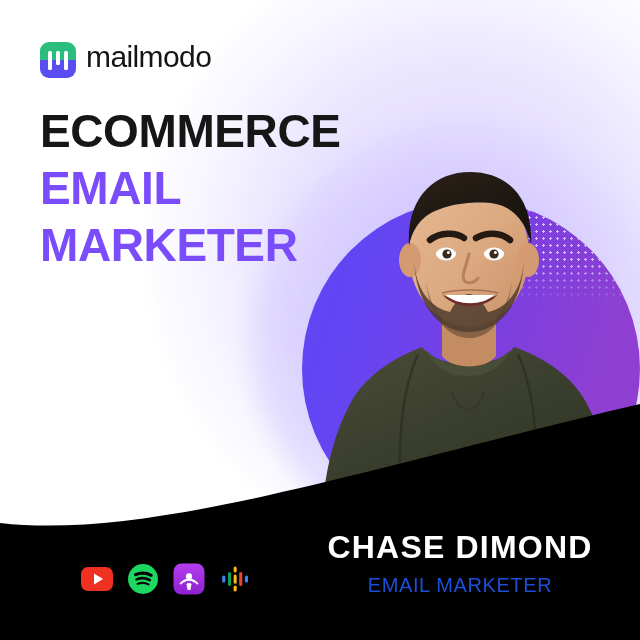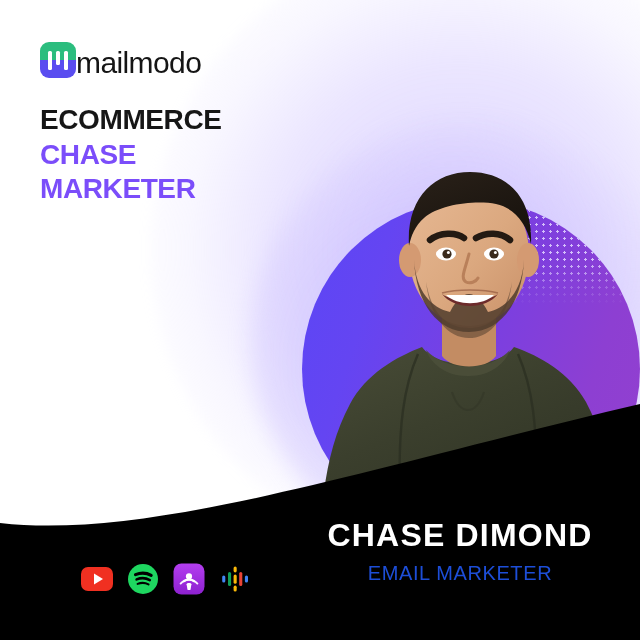--- a/index.html
+++ b/index.html
@@ -101,22 +101,22 @@
     pointer-events: none;
   }
   .swoosh svg { display: block; }
 
   
   .logo {
     position: absolute;
     left: 40px;
     top: 42px;
     display: flex;
-    align-items: flex-end;
-    gap: 0;
+    align-items: flex-start;
+    gap: 10px;
   }
   .logo-mark {
     width: 36px;
     height: 36px;
     border-radius: 9px;
     overflow: hidden;
     position: relative;
     flex: 0 0 auto;
   }
   .logo-mark .half-top {
@@ -143,21 +143,21 @@
   }
 
   
   .headline {
     position: absolute;
     left: 40px;
     top: 103px;
     width: 330px;
   }
   .headline .line {
-    font-size: 28px;
+    font-size: 46px;
     font-weight: 700;
     line-height: 1.24;
     letter-spacing: -0.4px;
     white-space: nowrap;
   }
   .headline .line.dark   { color: #161616; }
   .headline .line.accent { color: #7b4dfa; }
 
   
   .socials {
@@ -175,21 +175,21 @@
     display: flex;
     align-items: center;
     justify-content: center;
   }
   .social-icon svg { display: block; }
 
   
   .speaker {
     position: absolute;
     left: 300px;
-    top: 518px;
+    top: 530px;
     width: 320px;
     text-align: center;
     z-index: 6;
   }
   .speaker-name {
     color: #ffffff;
     font-size: 32px;
     font-weight: 700;
     letter-spacing: 1.2px;
     line-height: 1.1;
@@ -317,21 +317,21 @@
         <span class="bar" style="left:8px;  top:9px;  width:4px; height:19px;"></span>
         <span class="bar" style="left:16px; top:9px;  width:4px; height:14px;"></span>
         <span class="bar" style="left:24px; top:9px;  width:4px; height:19px;"></span>
       </span>
     </span>
     <span class="logo-word">mailmodo</span>
   </div>
 
   <div class="headline">
     <div class="line dark">ECOMMERCE</div>
-    <div class="line accent">CHASE</div>
+    <div class="line accent">EMAIL</div>
     <div class="line accent">MARKETER</div>
   </div>
 
   <div class="socials">
 
     <span class="social-icon">
       <svg width="34" height="34" viewBox="0 0 34 34" xmlns="http://www.w3.org/2000/svg">
         <rect x="1" y="5" width="32" height="24" rx="7" fill="#f03021"></rect>
         <path d="M 14 11.5 L 23 17 L 14 22.5 Z" fill="#ffffff"></path>
       </svg>

